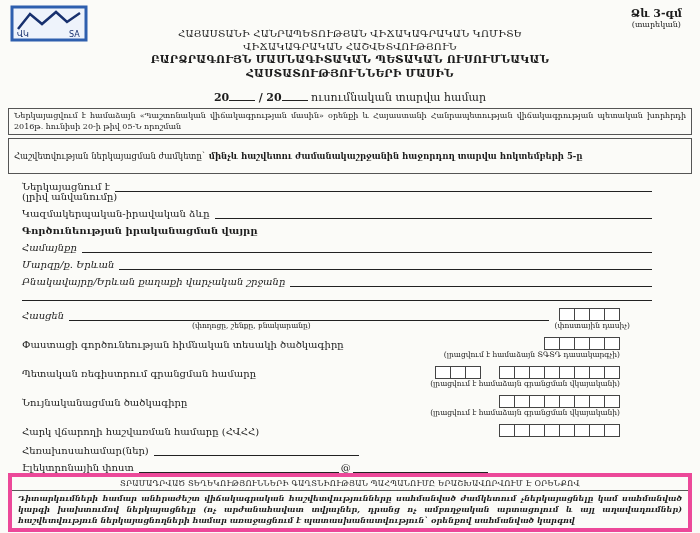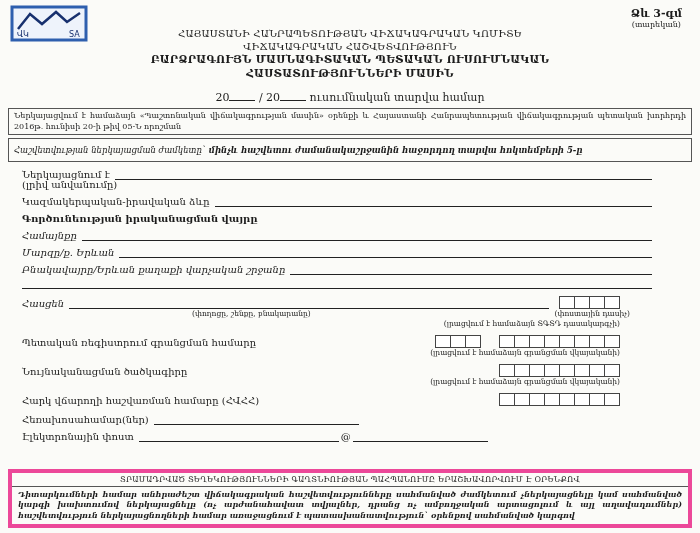--- a/index.html
+++ b/index.html
@@ -12,25 +12,25 @@
   }
   
   .header { position:relative; text-align:center; padding-top:22px; margin-bottom:4px; }
   .logo { position:absolute; left:2px; top:0; width:80px; height:38px; }
   .code-block { position:absolute; right:10px; top:2px; text-align:center; }
   .form-code { font-weight:bold; font-size:11px; white-space:nowrap; }
   .form-period { font-size:8px; }
   .t1 { font-size:10px; line-height:1.3; letter-spacing:.2px; }
   .t2 { font-size:10.5px; font-weight:bold; line-height:1.3; letter-spacing:.2px; }
   .year-line { margin-top:9px; font-size:11px; }
-  .year-line .b { font-weight:normal;text-align:right; }
+  .year-line .b { font-weight:bold;text-align:right; }
   .yfill { display:inline-block; width:26px; height:11px; border-bottom:1px solid #222; }
   
   .notice { border:1px solid #555; font-size:8px; line-height:1.3; padding:2px 5px; text-align:justify; }
-  .deadline { border:1px solid #555; font-size:8.5px; padding:6px 5px; margin-top:3px;font-style:italic; }
+  .deadline { border:1px solid #555; font-size:8.5px; padding:12px 5px; margin-top:3px; }
   .deadline .b { font-weight:bold; }
   
   .fbody { font-size:10px; margin-top:1px; padding-left:14px; padding-right:40px; }
   .frow { display:flex; align-items:flex-end; min-height:17px; }
   .frow .label { white-space:nowrap; }
   .frow .fill { flex:1; border-bottom:1px solid #222; height:12px; margin-left:5px; }
   .fill-line { border-bottom:1px solid #222; height:13px; }
   .frow .spacer { flex:1; }
   .boxes-pad { padding-right:32px; }
   .italic { font-style:italic; }
@@ -133,20 +133,31 @@
           <div class="cell"></div>
           <div class="cell"></div>
           <div class="cell"></div>
         </div>
     </div>
     <div class="address-hints">
       <span class="ah-street">(փողոցը, շենքը, բնակարանը)</span>
       <span class="ah-postal">(փոստային դասիչ)</span>
     </div>
 
+    <div class="frow boxes-pad mt2">
+      <span class="label">Փաստացի գործունեության հիմնական տեսակի ծածկագիրը</span>
+      <span class="spacer"></span>
+      <div class="cells">
+          <div class="cell"></div>
+          <div class="cell"></div>
+          <div class="cell"></div>
+          <div class="cell"></div>
+          <div class="cell"></div>
+        </div>
+    </div>
     <div class="hint-right">(լրացվում է համաձայն ՏԳՏԴ դասակարգչի)</div>
 
     <div class="frow boxes-pad mt2">
       <span class="label">Պետական ռեգիստրում գրանցման համարը</span>
       <span class="spacer"></span>
       <div class="cells-wrap">
         <div class="cells">
             <div class="cell"></div>
             <div class="cell"></div>
             <div class="cell"></div>

